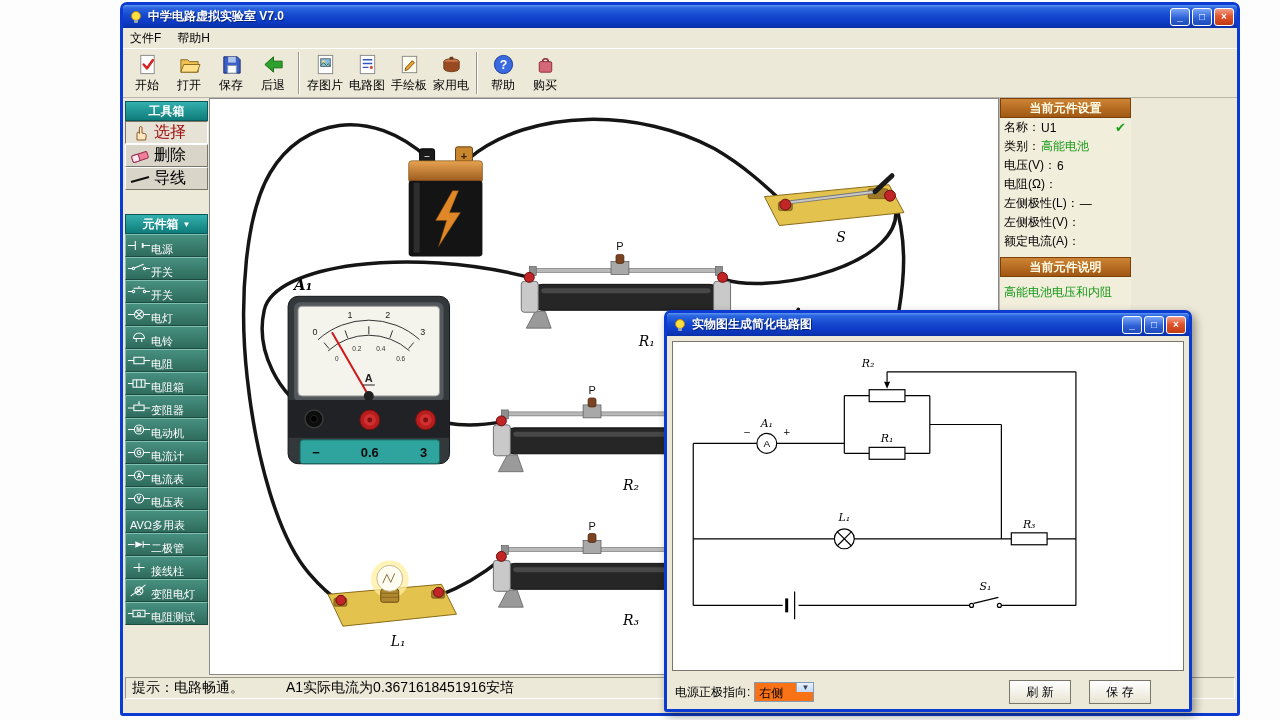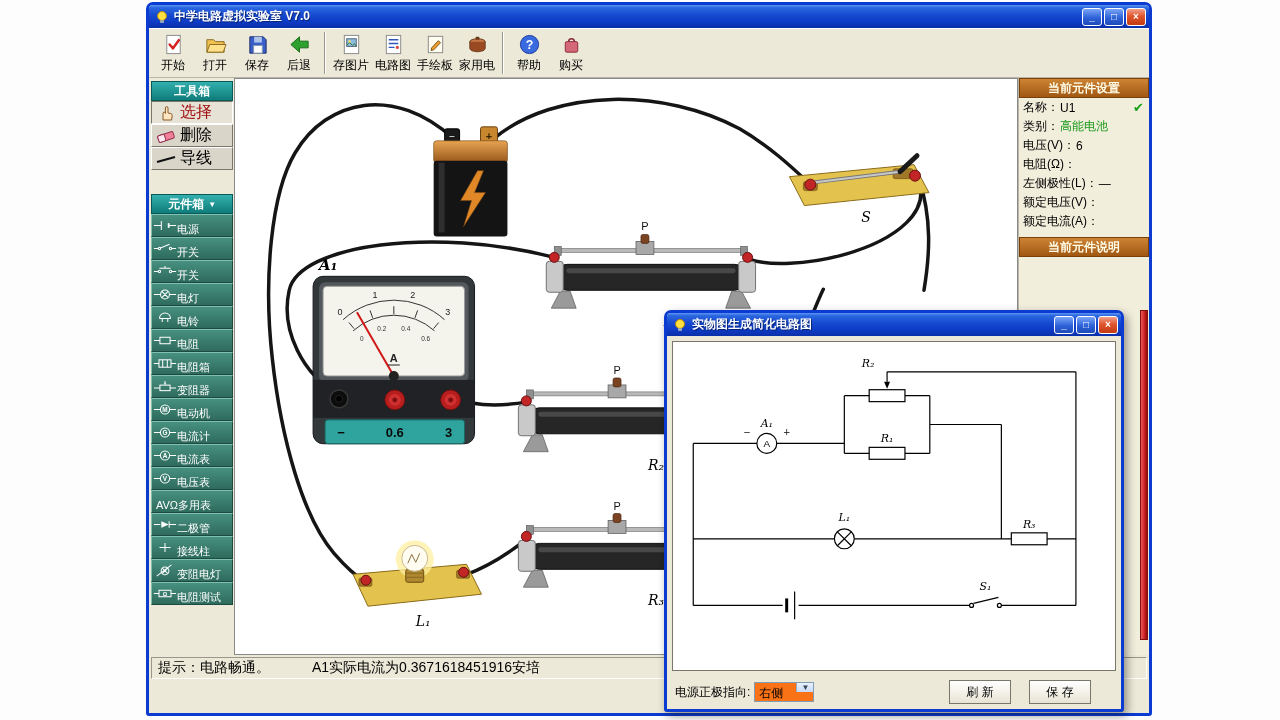--- a/index.html
+++ b/index.html
@@ -61,53 +61,57 @@
   .desc { color:#18991A; padding:7px 4px; line-height:16px; }
   .red-slider { position:absolute; right:1px; top:232px; width:8px; height:330px;
     background:linear-gradient(90deg,#F05858,#C01818 70%,#8a0f0f); border:1px solid #801010; }
 
   
   .statusbar { margin:2px; height:22px; border:1px solid; border-color:#9a968a #fff #fff #9a968a;
     display:flex; align-items:center; padding:0 6px; font-size:14px; color:#000; }
   .statusbar .detail { margin-left:42px; }
 
   
-  .dialog { left:664px; top:310px; width:460px; height:402px; box-shadow:3px 4px 10px rgba(0,0,0,.4); z-index:10; }
+  .dialog { left:664px; top:310px; width:528px; height:402px; box-shadow:3px 4px 10px rgba(0,0,0,.4); z-index:10; }
   .schematic { margin:5px; height:330px; background:#fff; border:1px solid #7a766a; }
-  .dlg-footer { display:flex; align-items:center; gap:4px; padding:0 8px 0 8px; height:32px; font-size:12px; }
+  .dlg-footer { display:flex; align-items:center; gap:4px; padding:0 16px 0 8px; height:32px; font-size:12px; }
   .combo { width:60px; height:20px; background:#f97316; border:1px solid #7F9DB9; display:flex; align-items:flex-start; }
   .combo .txt { flex:1; padding:2px 0 0 4px; }
   .combo .arrow-btn { width:17px; background:linear-gradient(180deg,#E9F1FC,#C7D9F7); border-left:1px solid #9ab;
     display:flex; align-items:center; justify-content:center; font-size:8px; color:#345; }
   .dlg-btns { margin-left:auto; display:flex; gap:18px; padding-right:22px; }
   .btn { width:62px; height:24px; background:linear-gradient(180deg,#FFFFFF,#E8E4D4); border:1px solid #7a766a;
     border-radius:0; font-size:12px; display:flex; align-items:center; justify-content:center; }
 
   .ser { font-family:"DejaVu Serif","Liberation Serif",serif; font-style:italic; }
 </style>
 </head>
 <body>
 
 <div class="stage">
 
-  <div class="xp-window" style="left:146px; top:2px; width:1006px; height:714px;">
+  <div class="xp-window" style="left:120px; top:2px; width:1120px; height:714px;">
 
     <div class="titlebar">
       <svg width="16" height="16" viewBox="0 0 16 16">
           <circle cx="8" cy="7" r="4.5" fill="#FFE040" stroke="#B8860B"></circle>
           <rect x="6" y="11" width="4" height="3" rx="1" fill="#9aa7b0"></rect>
         </svg>
       <span class="title-text">中学电路虚拟实验室  V7.0</span>
       <span class="win-btns">
         <span class="win-btn">_</span>
         <span class="win-btn">□</span>
         <span class="win-btn close">×</span>
       </span>
     </div>
 
+    <div class="menubar">
+      <span>文件F</span>
+      <span>帮助H</span>
+    </div>
 
     <div class="toolbar">
       <div class="tb-btn">
         <svg viewBox="0 0 24 24">
             <rect x="5" y="2.5" width="14" height="19" fill="#fff" stroke="#8a8a8a"></rect>
             <path d="M8 12l3.5 4 6-8.5" fill="none" stroke="#D42222" stroke-width="2.6" stroke-linecap="round" stroke-linejoin="round"></path>
           </svg>
         <span>开始</span>
       </div>
       <div class="tb-btn">
@@ -492,30 +496,31 @@
         </div>
         <div class="field">
           <span>电阻(Ω)：</span>
             <span class="fval"></span>
         </div>
         <div class="field">
           <span>左侧极性(L)：</span>
             <span class="fval">—</span>
         </div>
         <div class="field">
-          <span>额定电压(V)：</span>
+          <span>左侧极性(V)：</span>
             <span class="fval"></span>
         </div>
         <div class="field">
           <span>额定电流(A)：</span>
             <span class="fval"></span>
         </div>
         <div class="panel-header2 desc-header">
           <span>当前元件说明</span>
         </div>
+        <div class="desc">高能电池电压和内阻</div>
         <div class="red-slider"></div>
       </div>
     </div>
 
     <div class="statusbar">
       <span>提示：电路畅通。</span>
       <span class="detail">A1实际电流为0.3671618451916安培</span>
     </div>
   </div>
 

